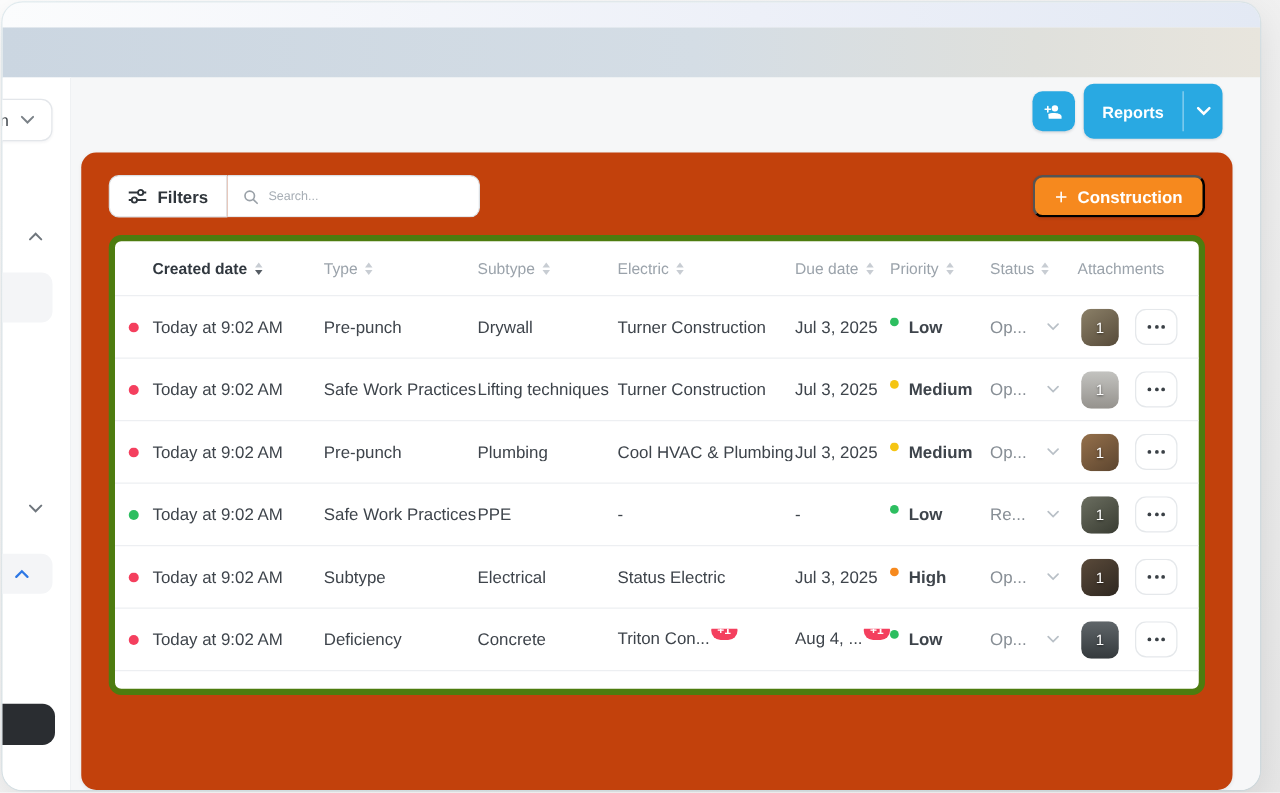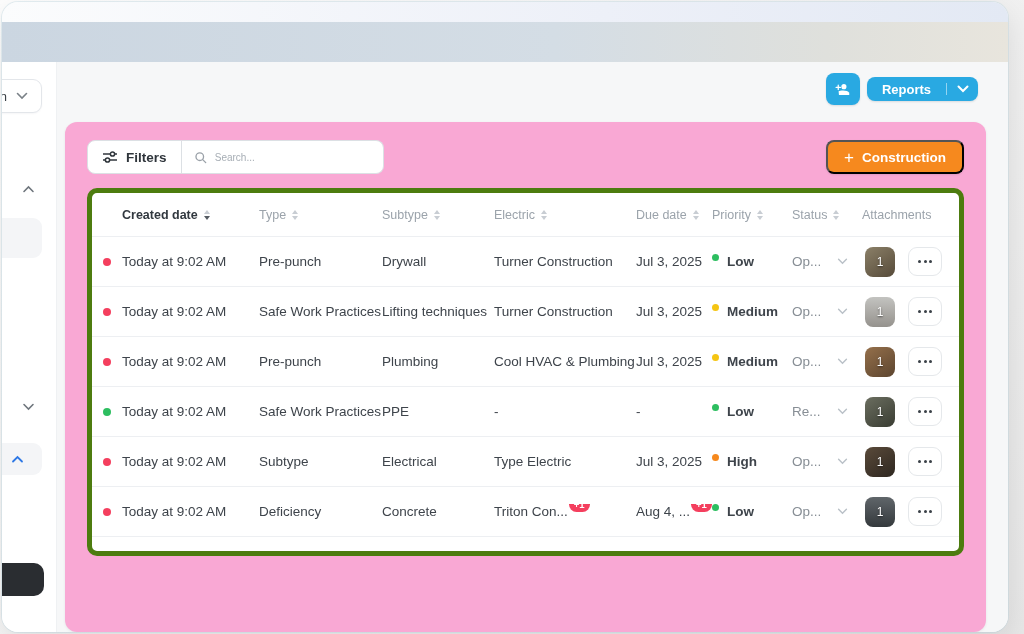--- a/index.html
+++ b/index.html
@@ -36,27 +36,27 @@
   .chev-a { top:119px; } .chev-b { top:337px; }
   .dark-btn { position:absolute; left:-22px; top:501px; width:64px; height:33px;
     background:#2A2D31; border-radius:10px; }
 
   
   .main { flex:1; display:flex; flex-direction:column; background:#F6F7F8; min-width:0; }
   .topbar { height:60px; flex:0 0 60px; display:flex; justify-content:flex-end;
     align-items:center; padding:4px 30px 10px 0; gap:7px; }
   .icon-btn-blue { width:34px; height:32px; border-radius:8px; background:#29A9E2;
     display:flex; align-items:center; justify-content:center; box-shadow:0 1px 2px rgba(16,24,40,.12); }
-  .reports-btn { height:24px; border-radius:8px; background:#29A9E2; display:flex;
+  .reports-btn { height:44px; border-radius:8px; background:#29A9E2; display:flex;
     align-items:stretch; color:#fff; box-shadow:0 1px 2px rgba(16,24,40,.12); overflow:hidden; }
   .reports-label { display:flex; align-items:center; padding:0 15px; font-size:13px; font-weight:700; }
   .reports-div { width:1px; background:rgba(255,255,255,.5); margin:6px 0; }
   .reports-caret { width:31px; display:flex; align-items:center; justify-content:center; }
 
-  .card { flex:1; margin:0 22px 0 8px; background:#f9a8d4; border-radius:12px;
+  .card { flex:1; margin:0 22px 0 8px; background:#c2410c; border-radius:12px;
     box-shadow:0 1px 3px rgba(16,24,40,.07); padding:18px 22px; min-height:0; }
 
   .toolbar { display:flex; justify-content:space-between; align-items:center; margin-bottom:14px; }
   .filter-search { display:flex; }
   .filters-btn { height:34px; display:flex; align-items:center; gap:8px; padding:0 14px;
     border:1px solid #DCE0E4; border-radius:8px 0 0 8px; background:#fff;
     font-size:13.5px; font-weight:600; color:#2F353B; }
   .search-box { height:34px; width:202px; display:flex; align-items:center; gap:8px;
     padding:0 12px; border:1px solid #DCE0E4; border-left:none; border-radius:0 8px 8px 0; background:#fff; }
   .search-box input { border:none; outline:none; width:100%; font-size:10px;
@@ -359,21 +359,21 @@
               </div>
           </div>
 
           <div class="tr">
             <div class="td c-dot">
                 <span class="rowdot" style="background: rgb(244, 63, 94);"></span>
               </div>
             <div class="td">Today at 9:02 AM</div>
             <div class="td">Subtype</div>
             <div class="td">Electrical</div>
-            <div class="td">Type Electric</div>
+            <div class="td">Status Electric</div>
             <div class="td">Jul 3, 2025</div>
             <div class="td c-priority">
                 <span class="pdot" style="background: rgb(246, 137, 30);"></span>
                 <span>High</span>
               </div>
             <div class="td c-status">
                 <span>Op...</span>
                 <svg width="11" height="7" viewBox="0 0 12 8">
                   <path d="M1.5 1.5 6 6l4.5-4.5" stroke="#B9C0C7" stroke-width="1.6" fill="none" stroke-linecap="round"></path>
                 </svg>

